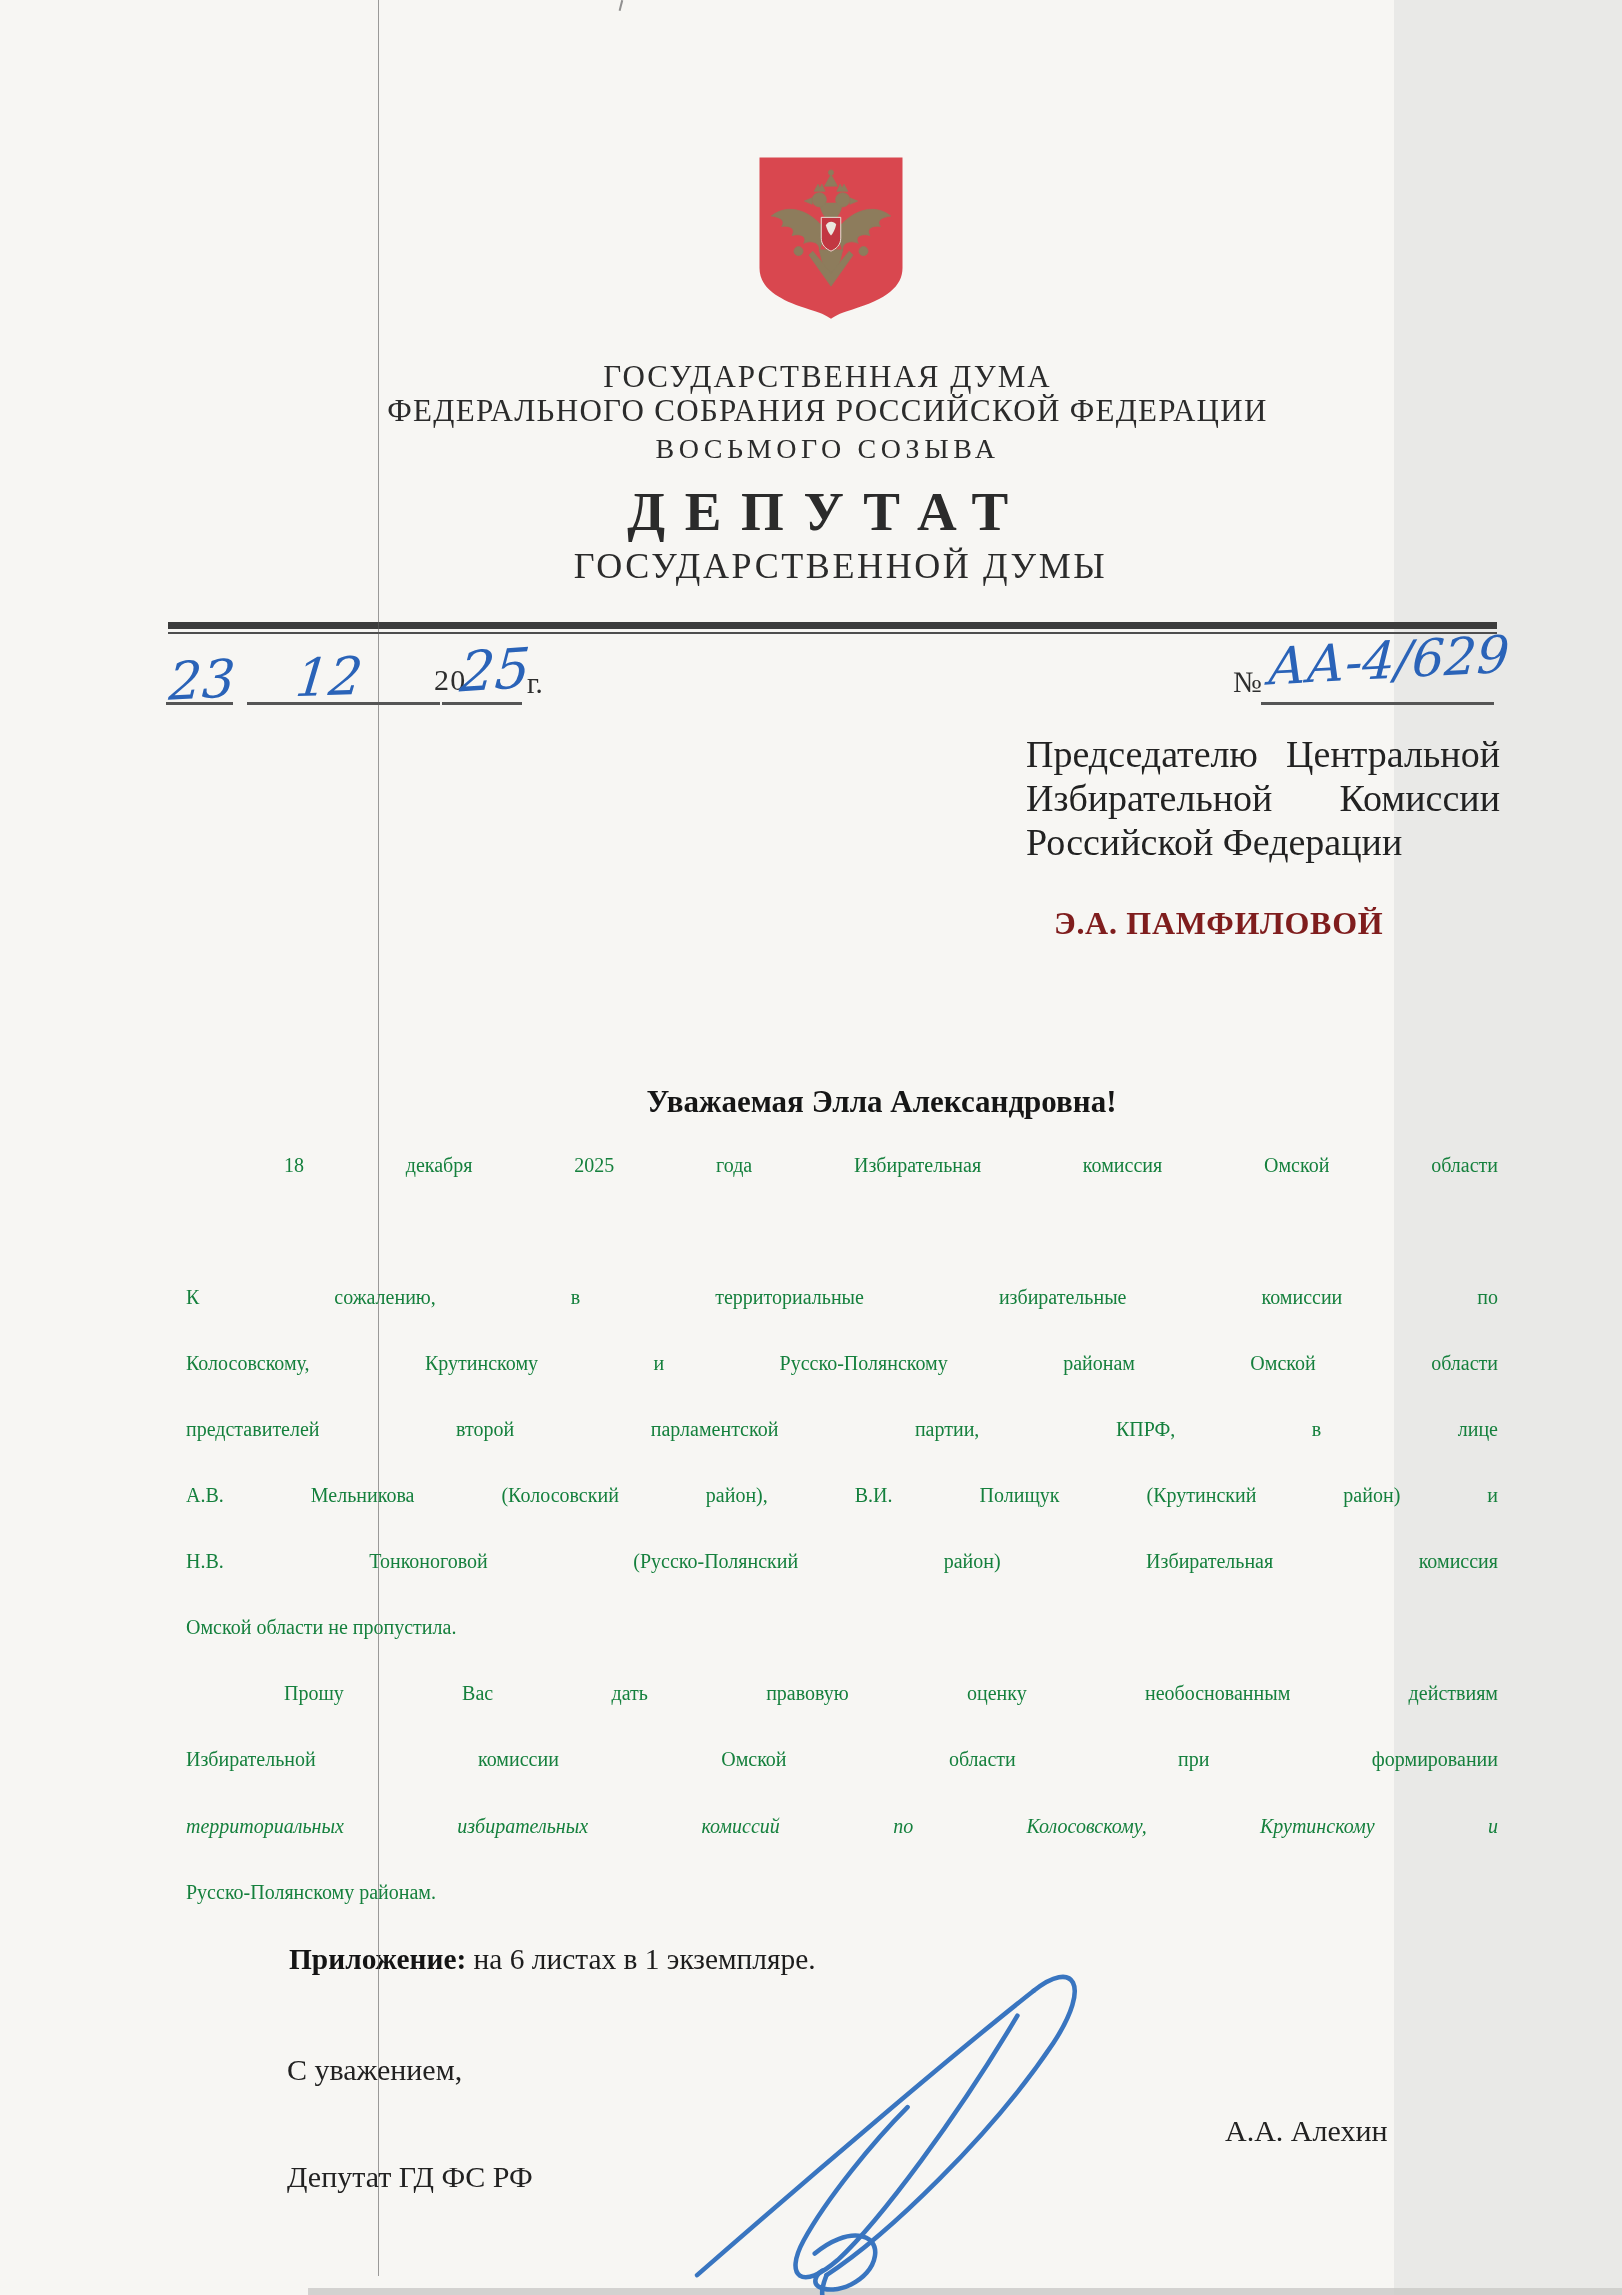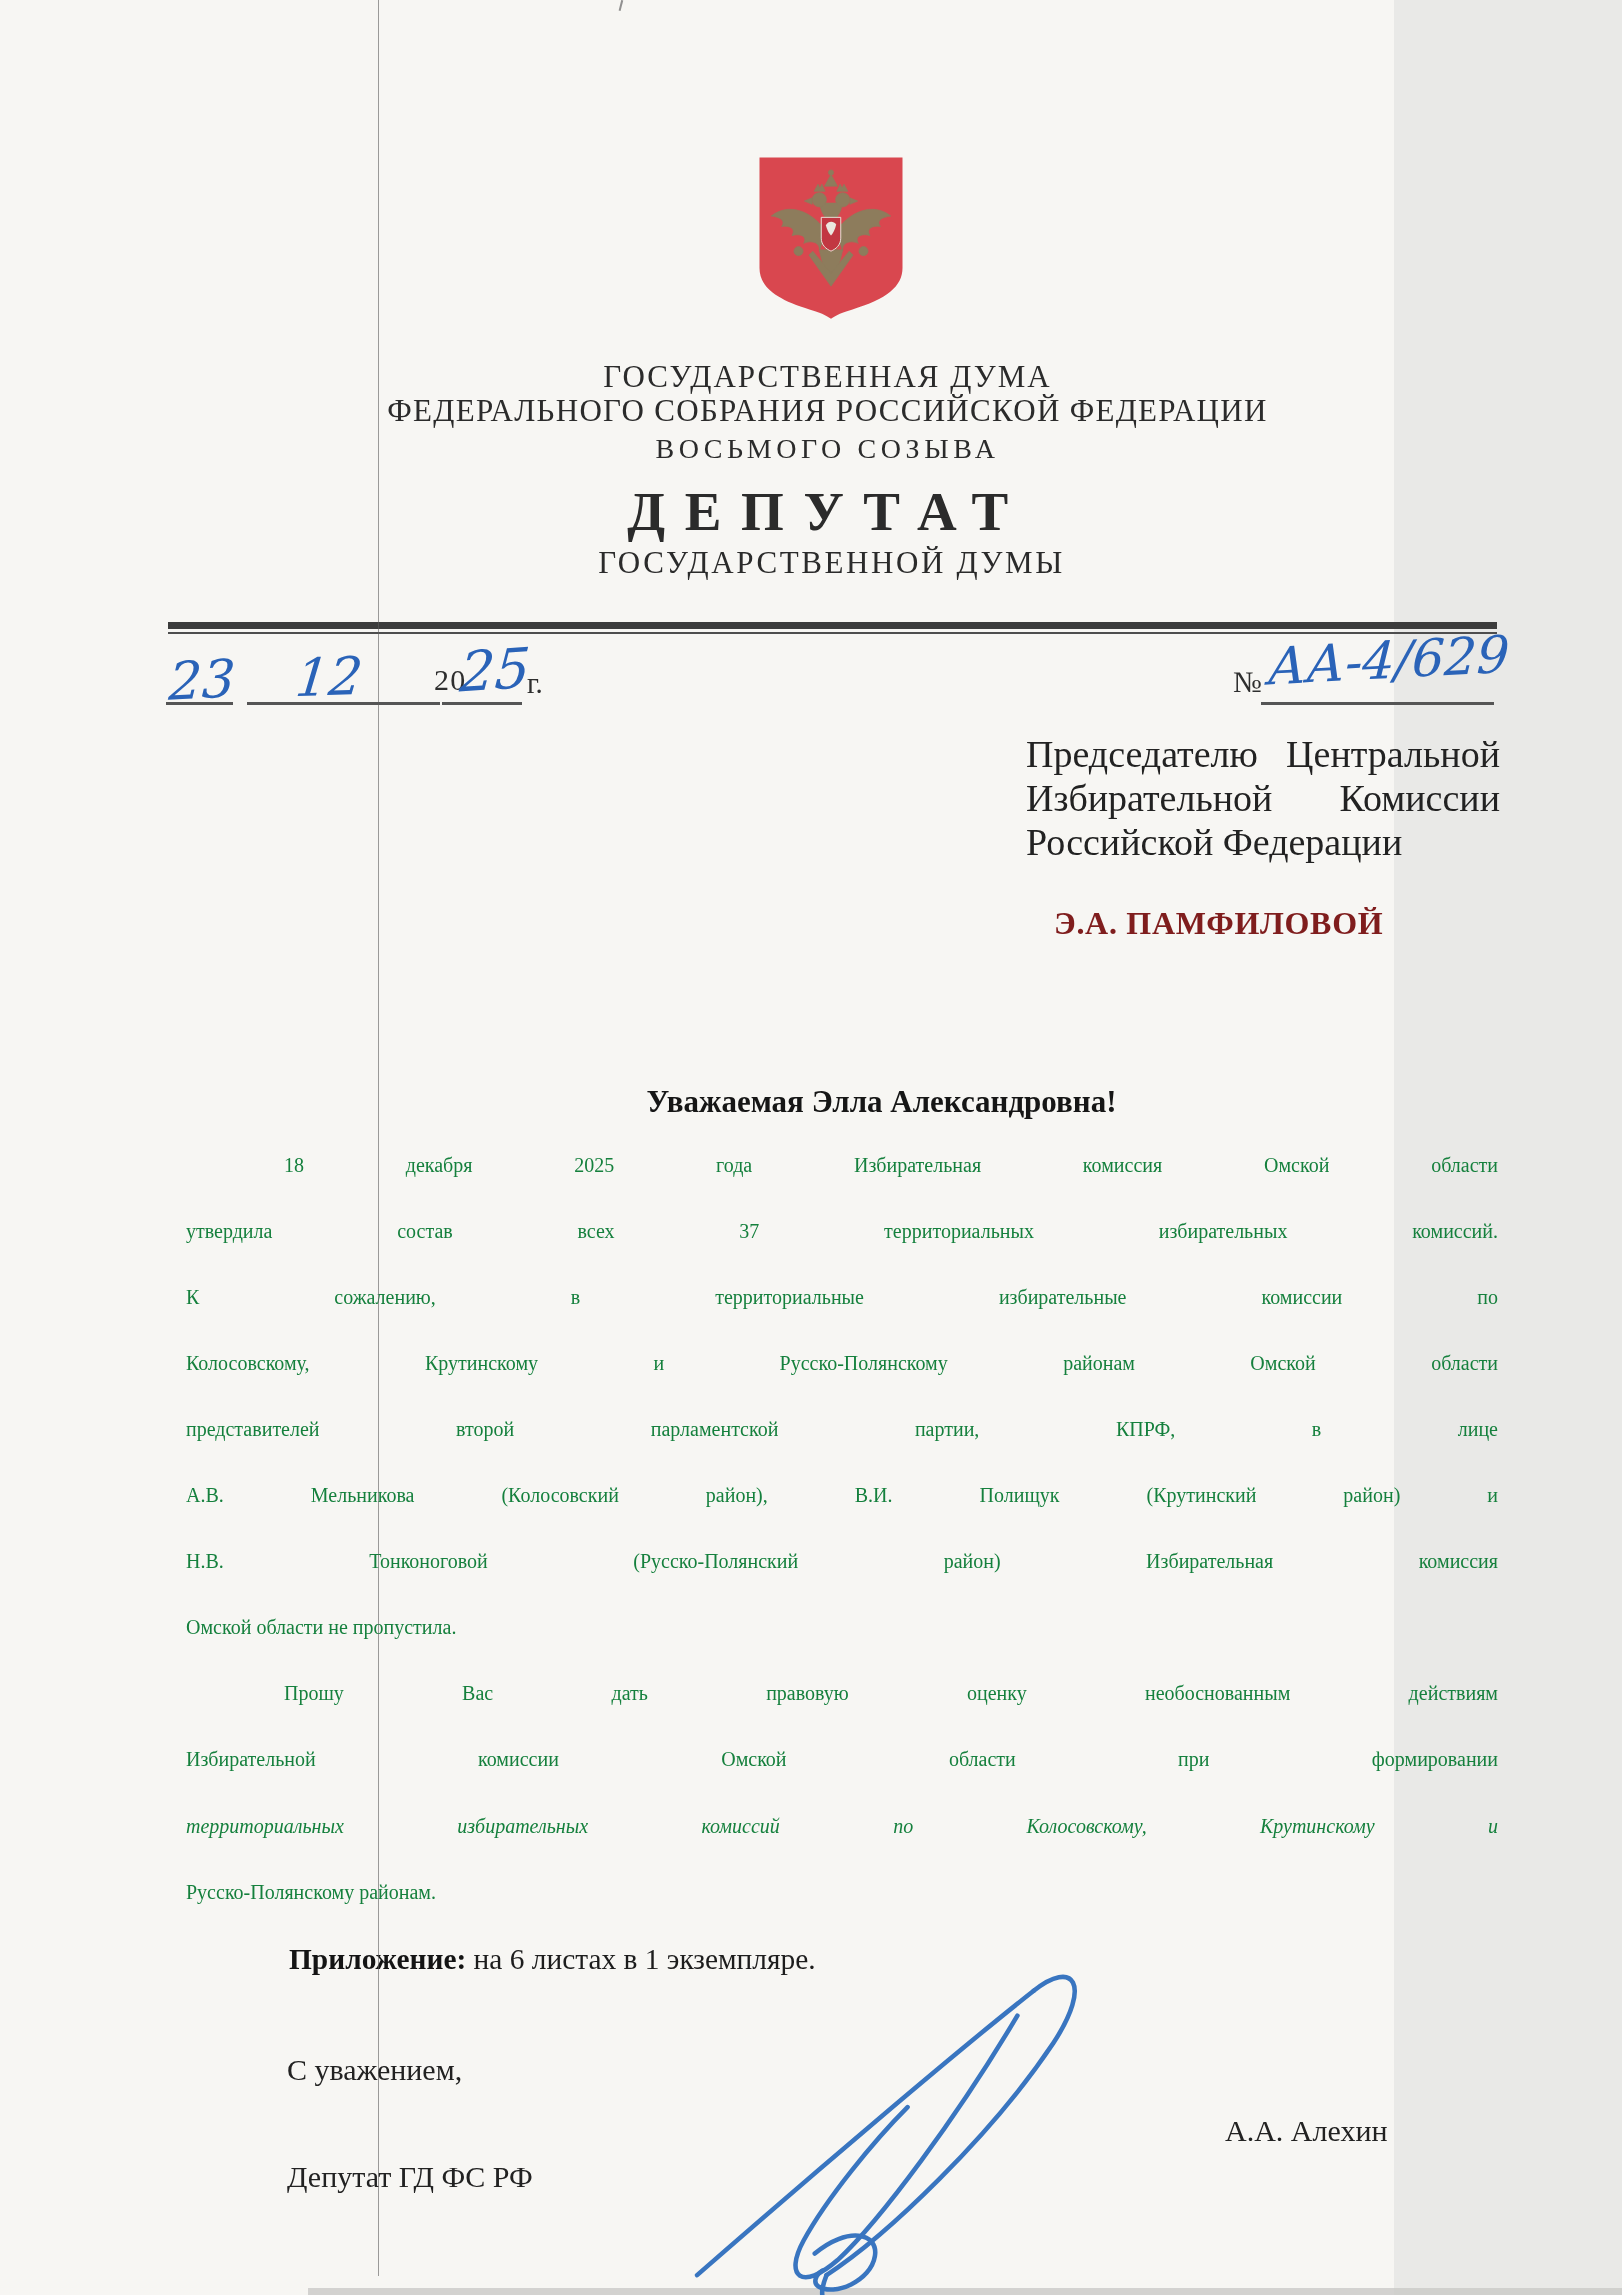--- a/index.html
+++ b/index.html
@@ -30,21 +30,21 @@
   
   .emblem{position:absolute;left:753px;top:152px;width:156px;height:171px;}
   .letterhead{
     position:absolute;left:186px;top:0;width:1283px;text-align:center;
     color:#2b2b2b;
   }
   .org-line1{position:absolute;left:0;width:100%;top:359px;font-size:31px;letter-spacing:2px;}
   .org-line2{position:absolute;left:0;width:100%;top:393px;font-size:31px;letter-spacing:1.3px;}
   .org-line3{position:absolute;left:0;width:100%;top:433px;font-size:28px;letter-spacing:4.6px;}
   .dep-line1{position:absolute;left:0;width:100%;top:480px;font-size:55px;letter-spacing:19.6px;font-weight:600;}
-  .dep-line2{position:absolute;left:4px;width:100%;top:545px;font-size:31px;letter-spacing:2.6px;}
+  .dep-line2{position:absolute;left:13px;width:100%;top:545px;font-size:36px;letter-spacing:2.6px;}
   
   .rule-thick{position:absolute;left:168px;top:622px;width:1329px;height:7.2px;background:#3c3c3c;}
   .rule-thin {position:absolute;left:168px;top:632px;width:1329px;height:2px;background:#4e4e4e;}
   
   .hand{
     color:#2a63b8;font-style:italic;
     font-family:"DejaVu Serif", serif;
   }
   .hw-day   {position:absolute;left:169px;top:650px;font-size:52px;transform:rotate(-3deg) skewX(-6deg);}
   .hw-month {position:absolute;left:296px;top:647px;font-size:52px;transform:rotate(-2deg) skewX(-8deg);}
@@ -159,21 +159,20 @@
   <div class="recipient">
     <div class="r-line">Председателю Центральной</div>
     <div class="r-line">Избирательной Комиссии</div>
     <div class="r-line last">Российской Федерации</div>
   </div>
   <div class="recipient-name">Э.А. ПАМФИЛОВОЙ</div>
 
   <div class="salutation">Уважаемая Элла Александровна!</div>
 
   <div class="body-line ind" style="top:1154px;">18 декабря 2025 года Избирательная комиссия Омской области</div>
-  <div class="body-line" style="top:1220px;">утвердила состав всех 37 территориальных избирательных комиссий.</div>
   <div class="body-line" style="top:1286px;">К сожалению, в территориальные избирательные комиссии по</div>
   <div class="body-line" style="top:1352px;">Колосовскому, Крутинскому и Русско-Полянскому районам Омской области</div>
   <div class="body-line" style="top:1418px;">представителей второй парламентской партии, КПРФ, в лице</div>
   <div class="body-line" style="top:1484px;">А.В. Мельникова (Колосовский район), В.И. Полищук (Крутинский район) и</div>
   <div class="body-line" style="top:1550px;">Н.В. Тонконоговой (Русско-Полянский район) Избирательная комиссия</div>
   <div class="body-line left" style="top:1616px;">Омской области не пропустила.</div>
   <div class="body-line ind" style="top:1682px;">Прошу Вас дать правовую оценку необоснованным действиям</div>
   <div class="body-line" style="top:1748px;">Избирательной комиссии Омской области при формировании</div>
   <div class="body-line" style="top:1815px;font-style:italic;">территориальных избирательных комиссий по Колосовскому, Крутинскому и</div>
   <div class="body-line left" style="top:1881px;">Русско-Полянскому районам.</div>

